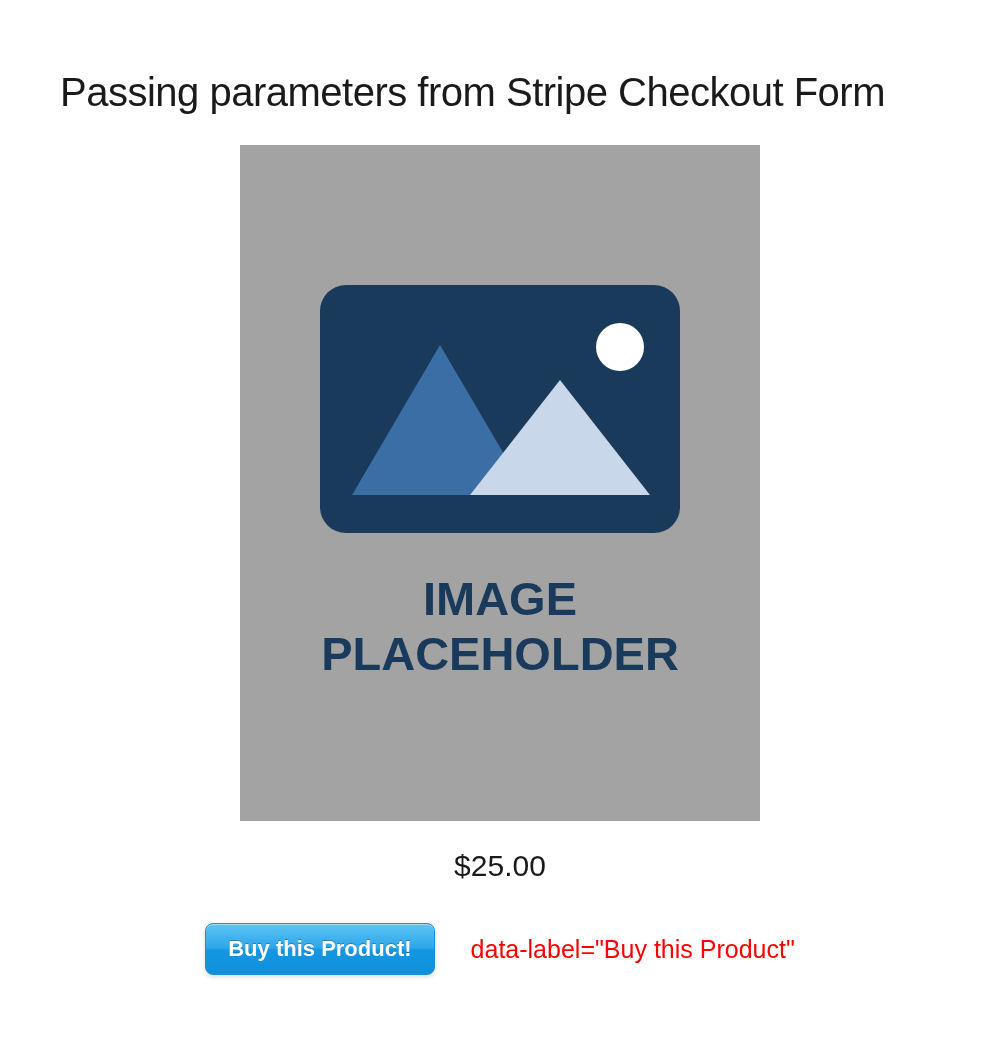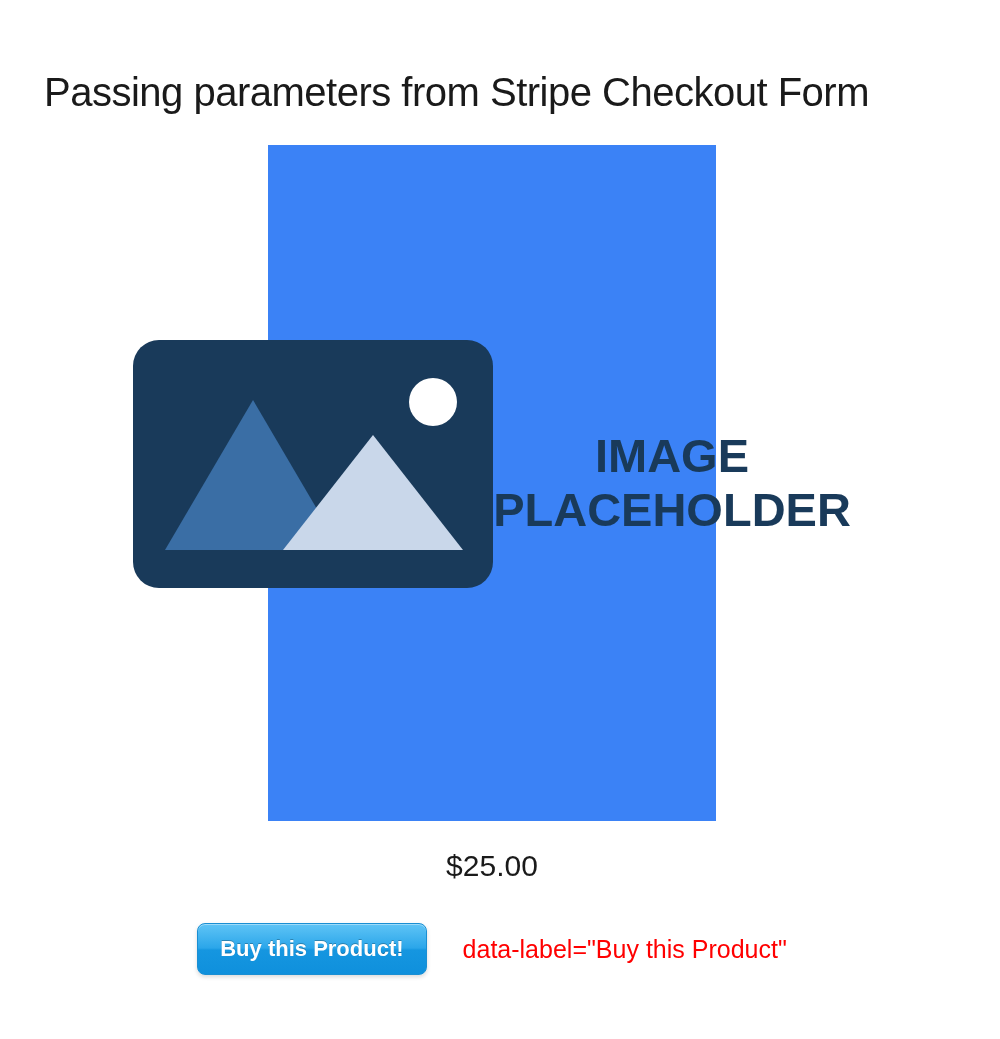--- a/index.html
+++ b/index.html
@@ -8,40 +8,40 @@
       box-sizing: border-box;
     }
     body {
       font-family: -apple-system, BlinkMacSystemFont, "Segoe UI", Helvetica, Arial, sans-serif;
       background: #ffffff;
       width: 1000px;
       height: 1039px;
       position: relative;
     }
     .container {
-      padding: 70px 60px 40px 44px;
+      padding: 70px 60px 40px 60px;
     }
     .page-title {
       font-size: 40px;
       font-weight: 400;
       color: #1a1a1a;
       margin-bottom: 30px;
       letter-spacing: -0.5px;
     }
     .product-area {
       display: flex;
       flex-direction: column;
       align-items: center;
     }
     .placeholder-box {
-      width: 448px;
+      width: 520px;
       height: 676px;
-      background: #3b82f6;
+      background: #a3a3a3;
       display: flex;
-      flex-direction: row;
+      flex-direction: column;
       align-items: center;
       justify-content: center;
       padding: 20px;
     }
     .placeholder-icon-wrap {
       margin-bottom: 35px;
     }
     .placeholder-text {
       text-align: center;
       font-size: 47px;

